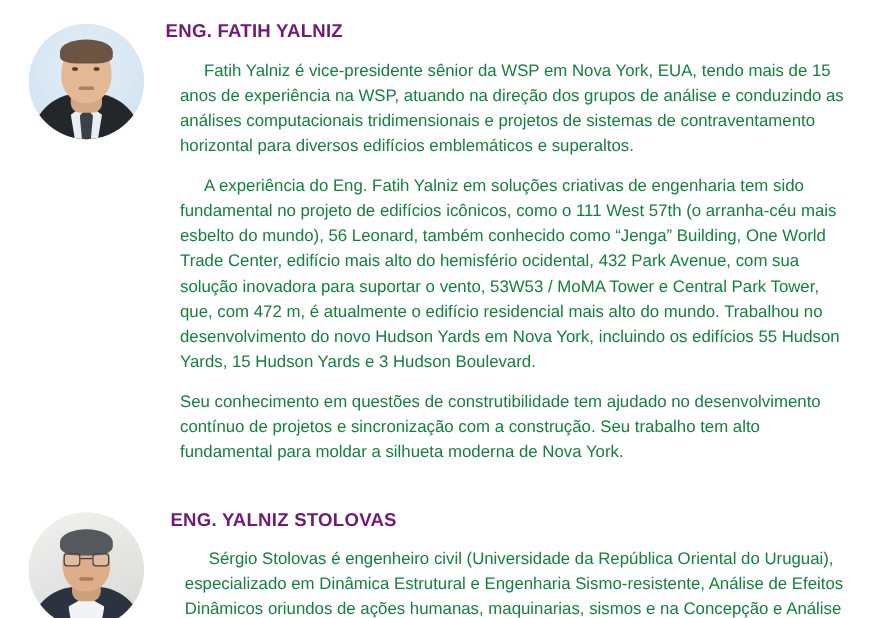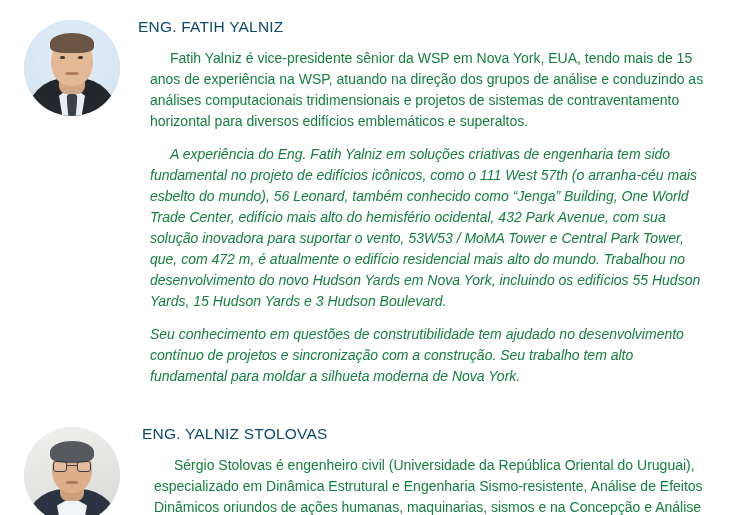--- a/index.html
+++ b/index.html
@@ -223,35 +223,34 @@
     border-radius: 2px;
   }
 
   .bio-text {
     flex: 1 1 auto;
     padding-left: 10px;
     padding-top: 2px;
   }
   .bio-name {
     font-size: 15.5px;
-    font-weight: normal;
+    font-weight: bold;
     letter-spacing: 0.2px;
     margin: 0 0 2px 0;
-    color: #0c4a6e;
+    color: #701a75;
   }
   .bio-para {
     font-size: 14px;
     line-height: 1.50;
     margin: 12px;
     color: #15803d;
     text-align: left;
   }
   .bio-para + .bio-para {
     margin-top: 0;
-    font-style: italic;
   }
   .indent { text-indent: 20px; }
   .bio-2 .bio-text { padding-left: 14px; }
 </style>
 </head>
 <body>
 
 <div class="page">
 
   <div class="bio bio-1">

